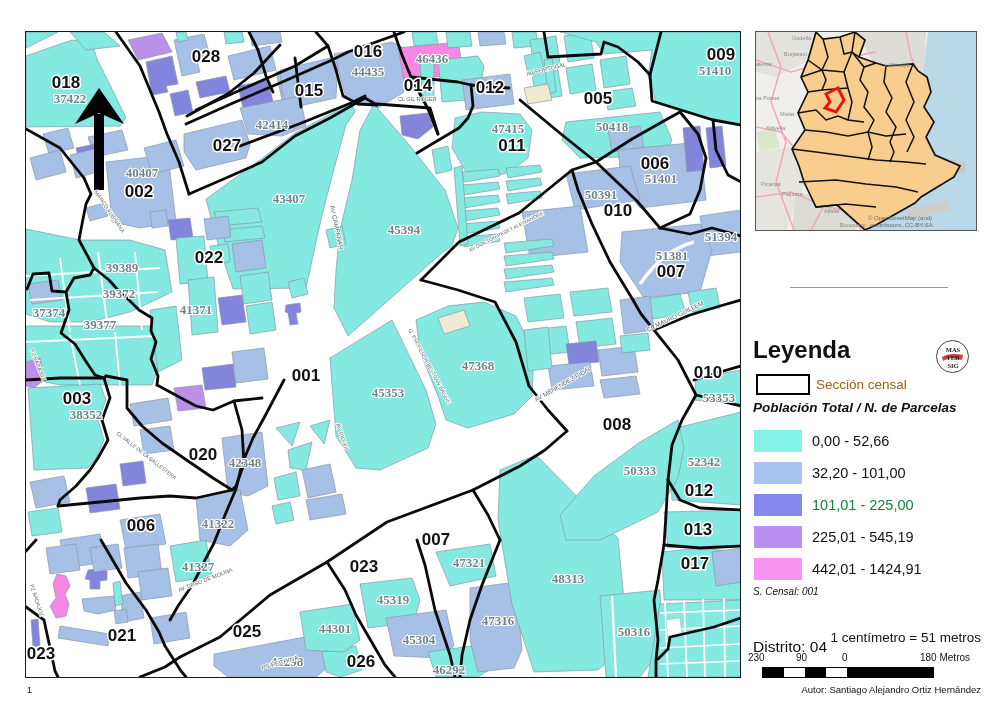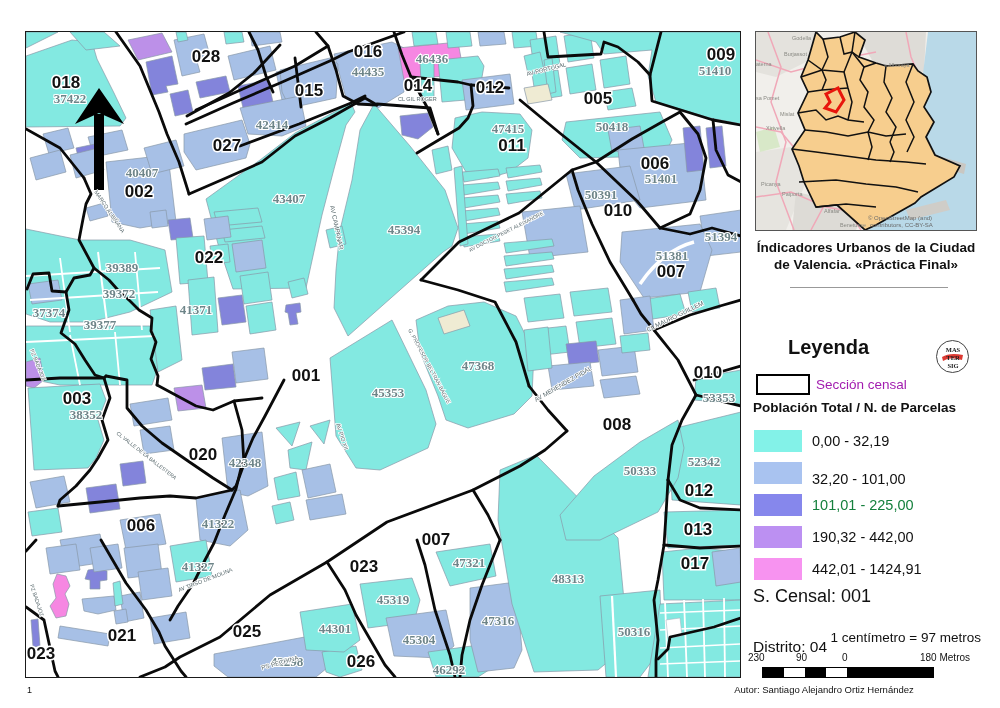--- a/index.html
+++ b/index.html
@@ -687,67 +687,66 @@
           <text x="68" y="181">Alfafar</text>
           <text x="84" y="195">Benetusse</text>
         </g>
 
 <g font-family="Liberation Sans, sans-serif" font-size="6" fill="#6a6a6a">
           <text x="112" y="188">© OpenStreetMap (and)</text>
           <text x="114" y="195">contributors, CC-BY-SA</text>
         </g>
 </svg></div>
 
-<div style="position:absolute;left:750px;top:240px;width:232px;text-align:center;font-weight:bold;font-size:13.5px;line-height:1.25;color:#111;">Índicadores Urbanos de la Ciudad de&nbsp;Valencia. «Práctica Final»</div>
 
 <div style="position:absolute;left:790px;top:287px;width:158px;border-top:1px solid #999;"></div>
 
 
-<div style="position:absolute;left:788px;top:336px;font-size:20px;font-weight:bold;color:#111;">Leyenda</div>
+<div style="position:absolute;left:753px;top:336px;font-size:24px;font-weight:bold;color:#111;">Leyenda</div>
 
 <div style="position:absolute;left:936px;top:340px;width:31px;height:31px;border-radius:50%;border:1.2px solid #444;background:#fff;">
 <svg width="31" height="31">
         <path d="M5,16 Q13,11 26,14 L25,19 Q13,15 6,20 Z" fill="#D9251D" opacity="0.9"></path>
 <text x="16" y="11" text-anchor="middle" font-size="6.5" font-weight="bold" font-family="Liberation Serif, serif" fill="#1a1a1a">MAS</text>
 <text x="16" y="18.5" text-anchor="middle" font-size="6.5" font-weight="bold" font-family="Liberation Serif, serif" fill="#1a1a1a">TER</text>
 <text x="16" y="26.5" text-anchor="middle" font-size="6.5" font-weight="bold" font-family="Liberation Serif, serif" fill="#1a1a1a">SIG</text>
       </svg></div>
 
 <div style="position:absolute;left:756px;top:374px;width:50px;height:17px;border:2.6px solid #000;background:#fff;"></div>
-<div style="position:absolute;left:816px;top:377px;font-size:13.5px;color:#a21caf;">Sección censal</div>
-
-<div style="position:absolute;left:753px;top:400px;font-size:13.5px;font-weight:bold;color:#111;">Población Total / N. de Parcelas</div>
+<div style="position:absolute;left:816px;top:377px;font-size:13.5px;color:#a16207;">Sección censal</div>
+
+<div style="position:absolute;left:753px;top:400px;font-size:13.5px;font-weight:bold;color:#111;font-style:italic;">Población Total / N. de Parcelas</div>
 
 <div style="position:absolute;left:754px;top:430px;width:48px;height:22px;background:#83F2E8;"></div>
-<div style="position:absolute;left:812px;top:433px;font-size:14.5px;color:#111;">0,00 - 32,19</div>
+<div style="position:absolute;left:812px;top:433px;font-size:14.5px;color:#111;">0,00 - 52,66</div>
 
 <div style="position:absolute;left:754px;top:462px;width:48px;height:22px;background:#A9C3F0;"></div>
-<div style="position:absolute;left:812px;top:465px;font-size:14.5px;color:#111;margin-top:6px;">32,20 - 101,00</div>
+<div style="position:absolute;left:812px;top:465px;font-size:14.5px;color:#111;">32,20 - 101,00</div>
 
 <div style="position:absolute;left:754px;top:494px;width:48px;height:22px;background:#8687EC;"></div>
 <div style="position:absolute;left:812px;top:497px;font-size:14.5px;color:#15803d;">101,01 - 225,00</div>
 
 <div style="position:absolute;left:754px;top:526px;width:48px;height:22px;background:#BC90F2;"></div>
-<div style="position:absolute;left:812px;top:529px;font-size:14.5px;color:#111;">190,32 - 442,00</div>
+<div style="position:absolute;left:812px;top:529px;font-size:14.5px;color:#111;">225,01 - 545,19</div>
 
 <div style="position:absolute;left:754px;top:558px;width:48px;height:22px;background:#F793F0;"></div>
 <div style="position:absolute;left:812px;top:561px;font-size:14.5px;color:#111;">442,01 - 1424,91</div>
 
-<div style="position:absolute;left:753px;top:586px;font-size:18px;color:#111;">S. Censal: 001</div>
+<div style="position:absolute;left:753px;top:586px;font-size:10px;color:#111;font-style:italic;">S. Censal: 001</div>
 <div style="position:absolute;left:753px;top:638px;font-size:15.5px;color:#111;">Distrito: 04</div>
 
-<div style="position:absolute;left:753px;top:630px;width:228px;text-align:right;font-size:13.5px;color:#111;">1 centímetro = 97 metros</div>
+<div style="position:absolute;left:753px;top:630px;width:228px;text-align:right;font-size:13.5px;color:#111;">1 centímetro = 51 metros</div>
 
 <div style="position:absolute;left:748px;top:652px;font-size:10px;color:#111;">230</div>
 <div style="position:absolute;left:796px;top:652px;font-size:10px;color:#111;text-align:center;">90</div>
 <div style="position:absolute;left:842px;top:652px;font-size:10px;color:#111;">0</div>
 <div style="position:absolute;left:920px;top:652px;font-size:10px;color:#111;">180 Metros</div>
 
 <div style="position:absolute;left:762px;top:667px;width:170px;height:9px;border:1px solid #000;background:#fff;">
 <div style="position:absolute;left:0;top:0;width:21px;height:100%;background:#000;"></div>
 <div style="position:absolute;left:42px;top:0;width:21px;height:100%;background:#000;"></div>
 <div style="position:absolute;left:84px;top:0;width:86px;height:100%;background:#000;"></div>
 </div>
 
 <div style="position:absolute;left:27px;top:685px;font-size:9px;color:#111;">1</div>
 
-<div style="position:absolute;left:710px;top:684px;width:228px;text-align:center;font-size:9.5px;color:#111;">Autor: Santiago Alejandro Ortiz Hernández</div>
+<div style="position:absolute;left:753px;top:684px;width:228px;text-align:right;font-size:9.5px;color:#111;">Autor: Santiago Alejandro Ortiz Hernández</div>
 
 </div>
 </body></html>

